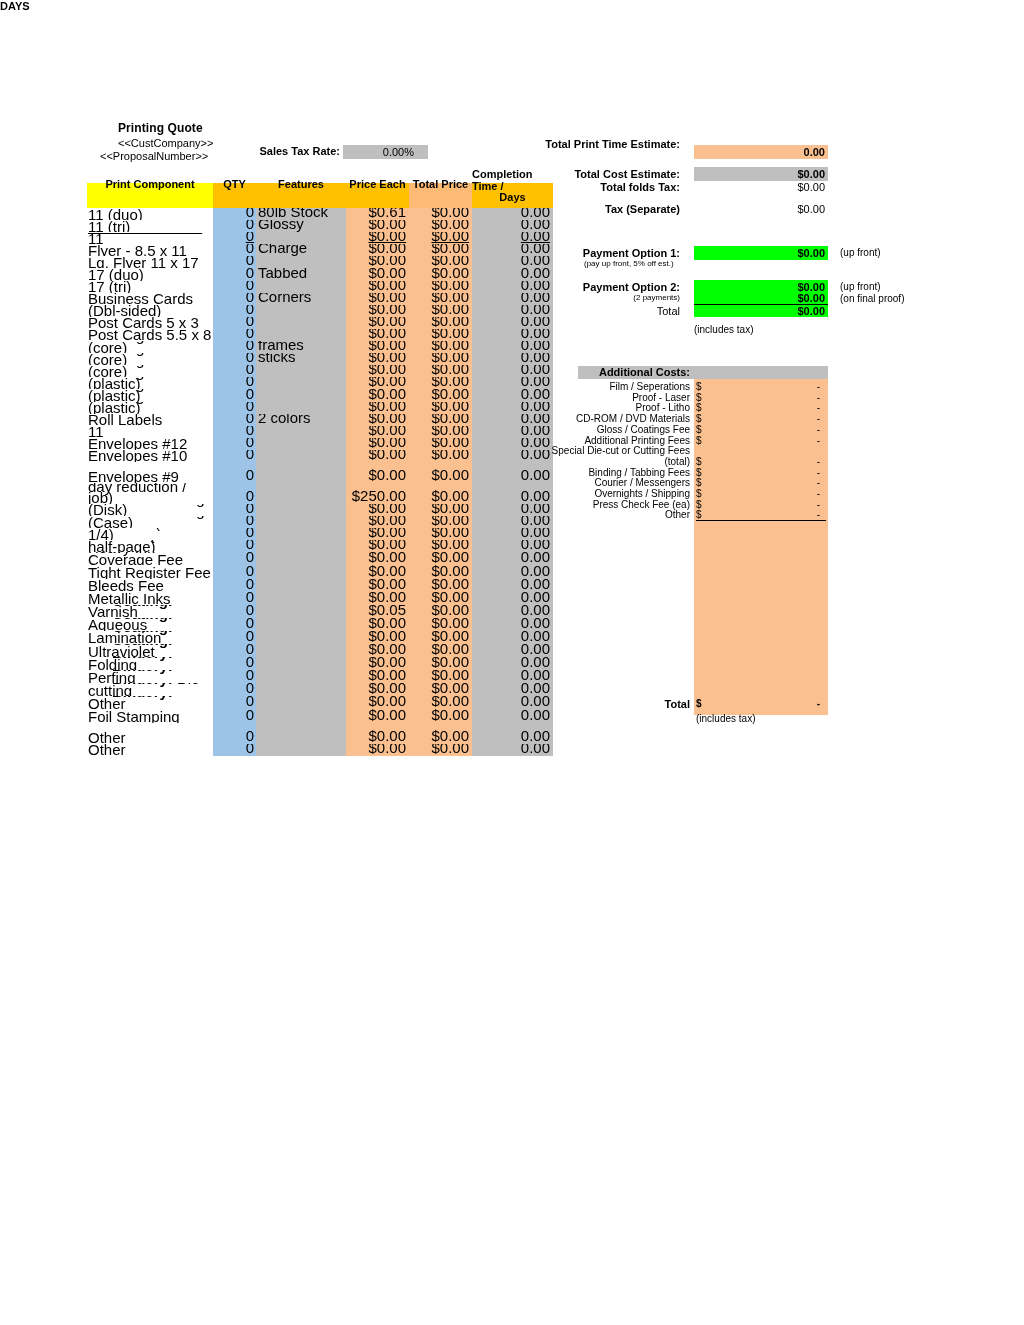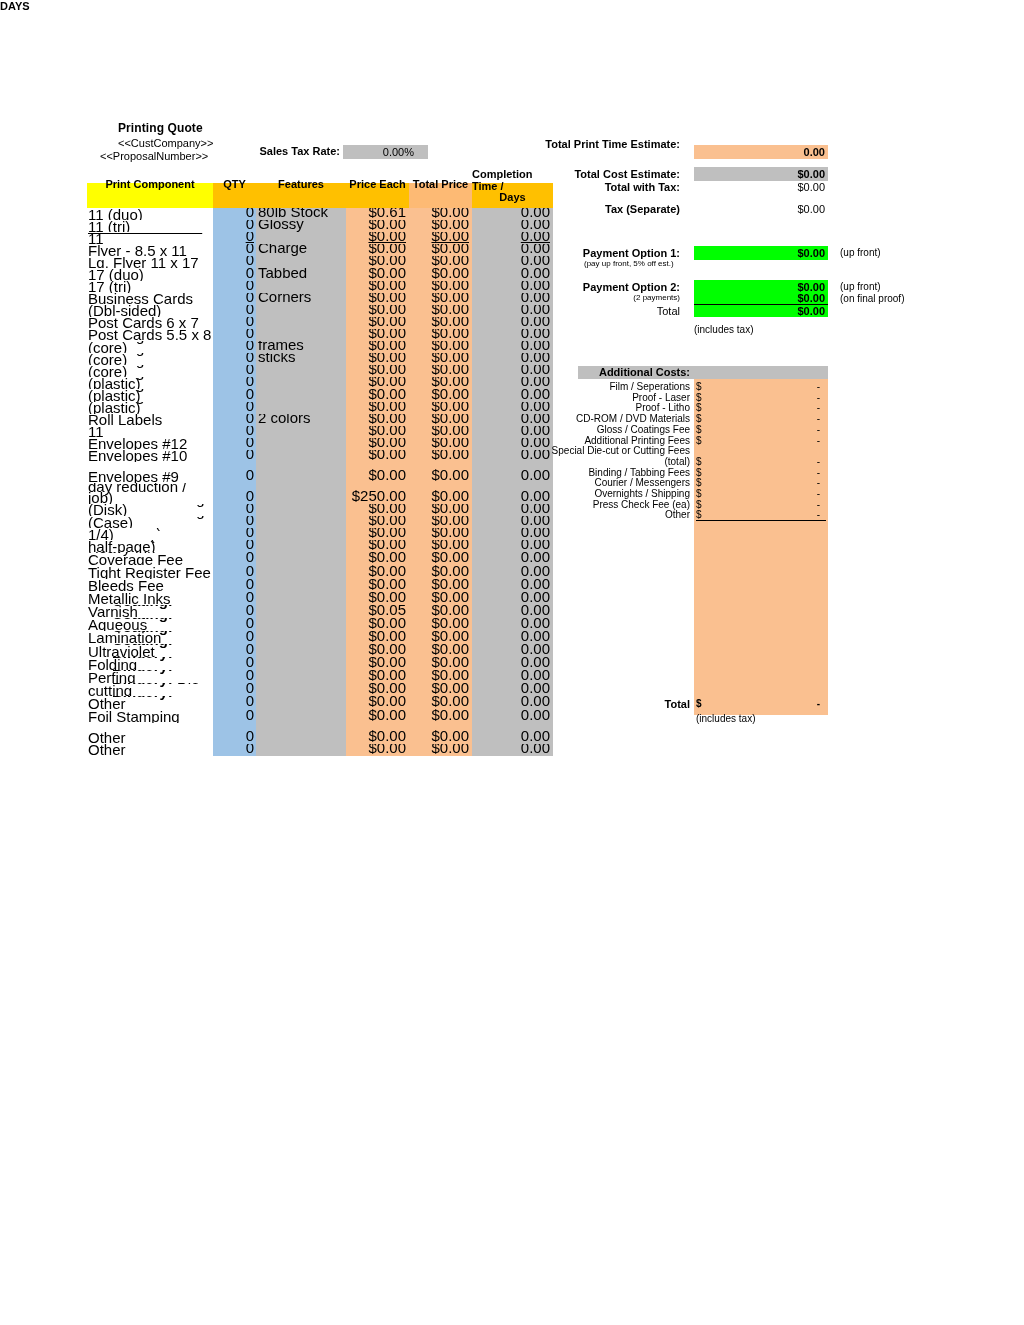--- a/index.html
+++ b/index.html
@@ -221,21 +221,21 @@
             <span class="lbl">Business Cards (Dbl-sided)</span>
           </div>
           <div class="c c-qty">0</div>
           <div class="c c-feat"></div>
           <div class="c c-pe">$0.00</div>
           <div class="c c-tp">$0.00</div>
           <div class="c c-ct">0.00</div>
         </div>
         <div class="trow" style="height: 12.1px;">
           <div class="c c-comp">
-            <span class="lbl">Post Cards 6 x 7</span>
+            <span class="lbl">Post Cards 5 x 3</span>
           </div>
           <div class="c c-qty">0</div>
           <div class="c c-feat"></div>
           <div class="c c-pe">$0.00</div>
           <div class="c c-tp">$0.00</div>
           <div class="c c-ct">0.00</div>
         </div>
         <div class="trow" style="height: 12.1px;">
           <div class="c c-comp">
             <span class="lbl">Post Cards 5.5 x 8</span>
@@ -559,21 +559,21 @@
       </div>
   </div>
 
   <div class="rlabel est-label">Total Print Time Estimate:</div>
   <div class="rbox est-box">0.00</div>
   <div class="est-days">DAYS</div>
 
   <div class="rlabel cost-label">Total Cost Estimate:</div>
   <div class="rbox cost-box">$0.00</div>
 
-  <div class="rlabel withtax-label">Total with Tax:</div>
+  <div class="rlabel withtax-label">Total folds Tax:</div>
   <div class="rbox withtax-val">$0.00</div>
 
   <div class="rlabel taxsep-label">Tax (Separate)</div>
   <div class="rbox taxsep-val">$0.00</div>
 
   <div class="rlabel po1-label">Payment Option 1:</div>
   <div class="rbox po1-box">$0.00</div>
   <div class="rnote po1-note">(up front)</div>
   <div class="rsmall po1-sub">(pay up front, 5% off est.)</div>
 

